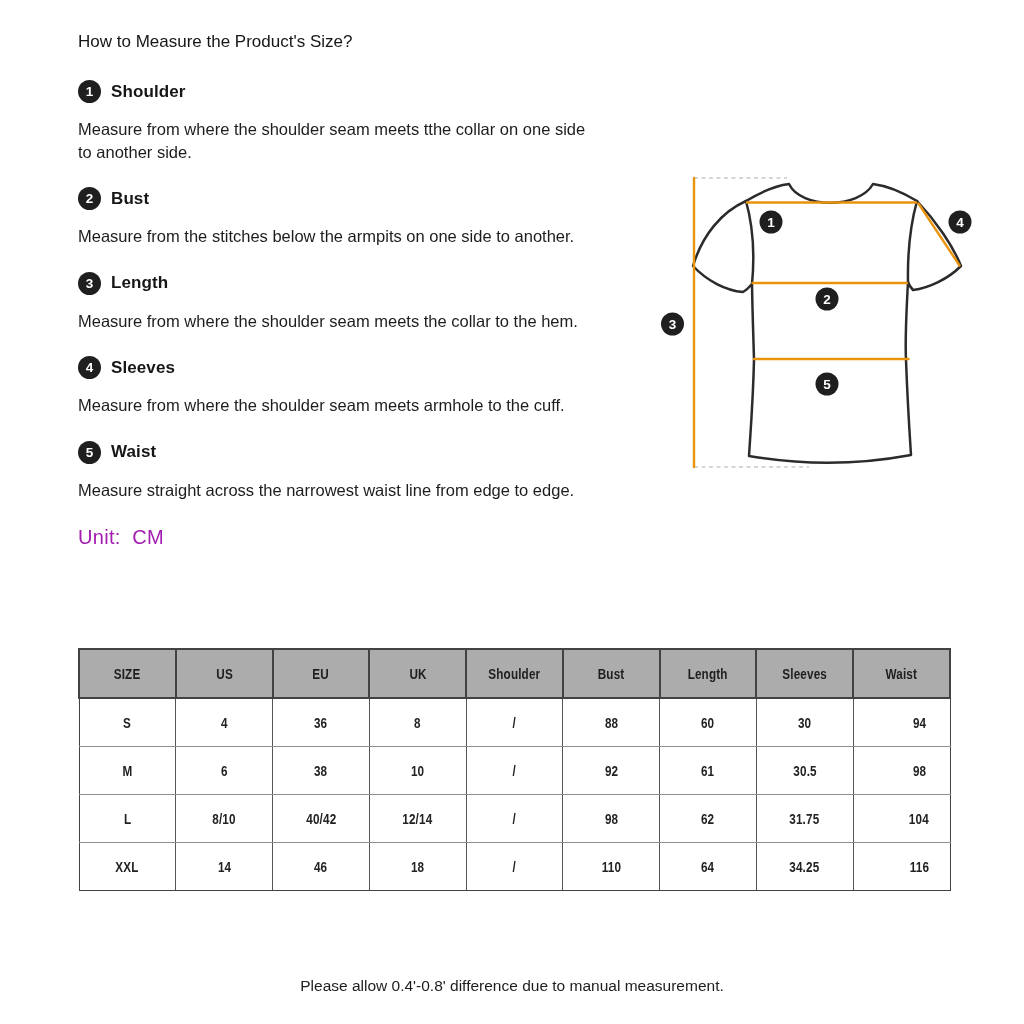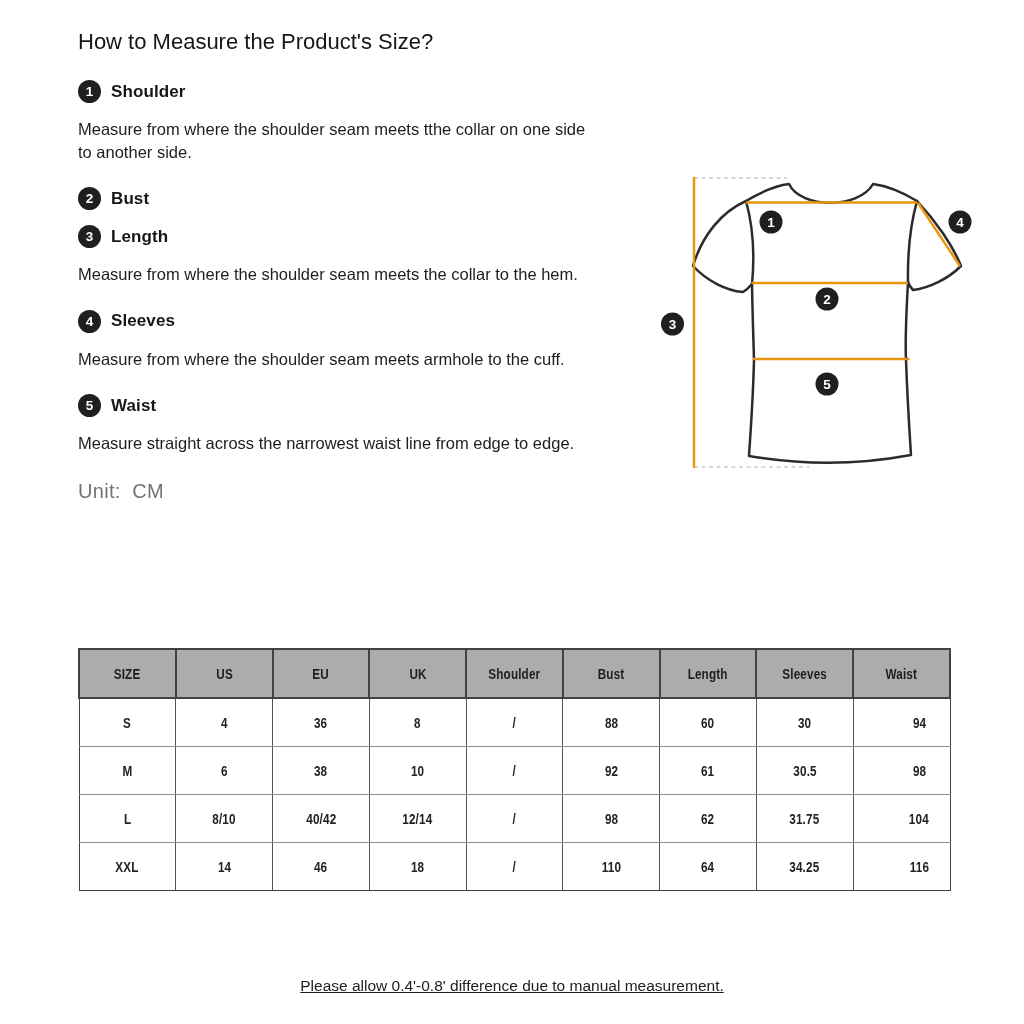--- a/index.html
+++ b/index.html
@@ -2,30 +2,30 @@
 <html><head>
 <meta charset="utf-8">
 <style>
   * { margin:0; padding:0; box-sizing:border-box; }
   html,body { background:#fff; }
   .page {
     position:relative; width:1024px; height:1024px; background:#ffffff;
     font-family:"Liberation Sans", sans-serif; color:#1c1c1c; overflow:hidden;
   }
   .content { position:absolute; left:78px; top:31px; width:515px; }
-  .page-title { font-size:22px; line-height:21px; font-weight:normal; color:#161616; margin:0 0 28px; }
+  .page-title { font-size:17px; line-height:21px; font-weight:normal; color:#161616; margin:0 0 28px; }
   .section-head { display:flex; align-items:center; gap:10px; height:23px; margin:0 0 15px; }
   .badge {
     width:23px; height:23px; border-radius:50%; background:#1f1f1f; color:#fff;
     display:inline-flex; align-items:center; justify-content:center;
     font-size:13.5px; font-weight:bold; flex:0 0 23px;
   }
   .section-label { font-size:17px; font-weight:bold; color:#161616; letter-spacing:0.1px; }
   .para { font-size:16.5px; line-height:22.5px; color:#1d1d1d; margin:0 0 24px; }
-  .unit-line { margin-top:7px; font-size:20px; line-height:25px; color:#737373; white-space:pre; letter-spacing:0.3px; }
+  .unit-line { margin-top:7px; font-size:20px; line-height:25px; color:#a21caf; white-space:pre; letter-spacing:0.3px; }
 
   .diagram { position:absolute; left:650px; top:160px; width:372px; height:332px; }
 
   .size-table {
     position:absolute; left:78px; top:648px; width:873px;
     border-collapse:collapse; table-layout:fixed;
   }
   .size-table th {
     height:49px; background:#ACACAC; border:2px solid #424242;
     font-weight:bold; font-size:15px; color:#1e1e1e; text-align:center; vertical-align:middle;
@@ -36,41 +36,42 @@
     border-left:1px solid #555555; border-right:1px solid #555555;
     font-size:15px; font-weight:bold; color:#222;
   }
   .size-table tr td:first-child { border-left:1.5px solid #424242; }
   .size-table tr td:last-child { border-right:1.5px solid #424242;padding-left:35px; }
   .size-table tr:last-child td { border-bottom:1.5px solid #424242;margin-top:36px; }
   .cond { display:inline-block; transform:scaleX(0.78); letter-spacing:0.2px; }
 
   .footer-note {
     position:absolute; left:0; top:977px; width:1024px; text-align:center;
-    font-size:15.5px; color:#1d1d1d;text-decoration:underline;
+    font-size:15.5px; color:#1d1d1d;
   }
 </style>
 </head>
 <body>
 
 <div class="page">
 
   <div class="content">
     <h1 class="page-title">How to Measure the Product's Size?</h1>
 
     <div class="section-head">
       <span class="badge">1</span>
       <span class="section-label">Shoulder</span>
     </div>
     <p class="para">Measure from where the shoulder seam meets tthe collar on one side to another side.</p>
 
     <div class="section-head">
       <span class="badge">2</span>
       <span class="section-label">Bust</span>
     </div>
+    <p class="para">Measure from the stitches below the armpits on one side to another.</p>
 
     <div class="section-head">
       <span class="badge">3</span>
       <span class="section-label">Length</span>
     </div>
     <p class="para">Measure from where the shoulder seam meets the collar to the hem.</p>
 
     <div class="section-head">
       <span class="badge">4</span>
       <span class="section-label">Sleeves</span>

